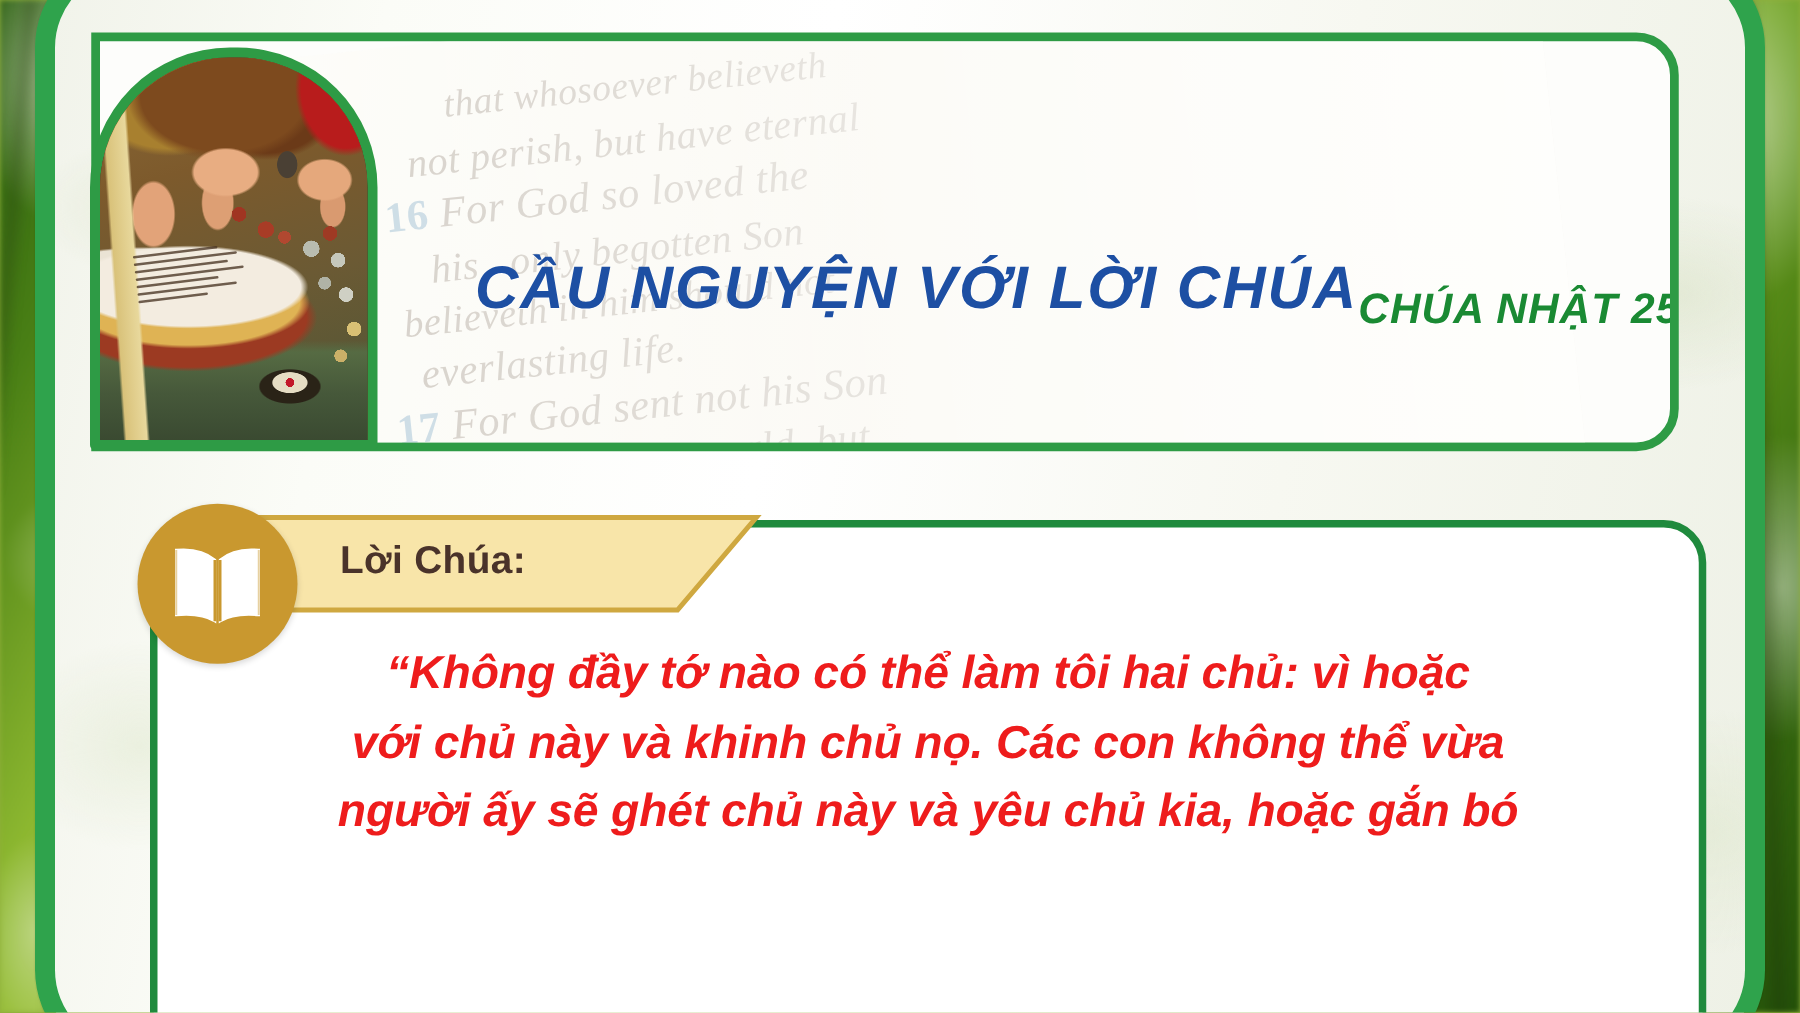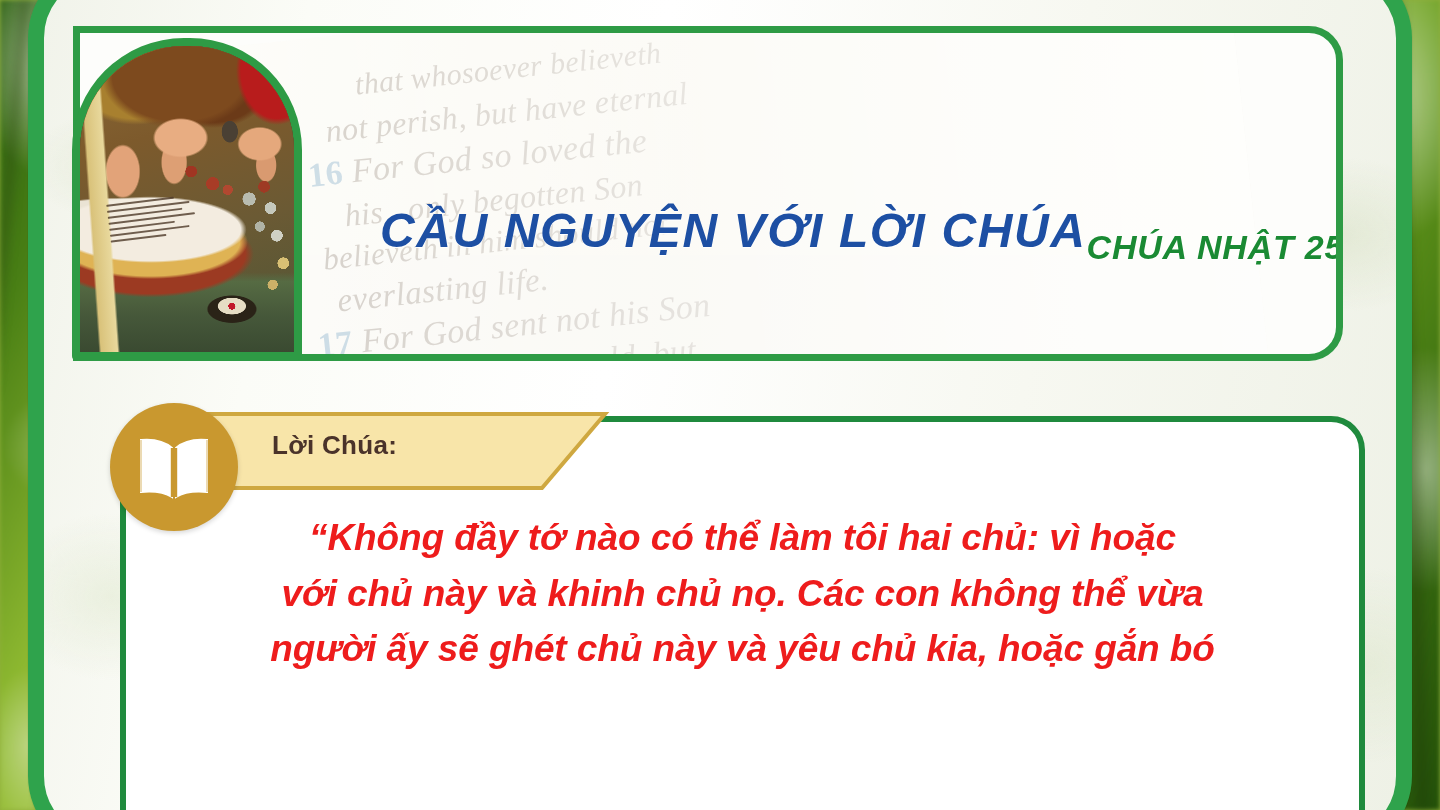--- a/index.html
+++ b/index.html
@@ -191,21 +191,21 @@
   #book-badge svg{ width:80px; height:66px; display:block; }
 
   
   #loichua-ribbon{
     position:absolute; left:150px; top:408px; width:470px; height:88px;
     z-index:6;
   }
   #loichua-ribbon svg{ position:absolute; inset:0; width:100%; height:100%; }
   #loichua-label{
     position:absolute; left:122px; top:22px;
-    font-size:26px; font-weight:bold; color:#4a332a;
+    font-size:31px; font-weight:bold; color:#4a332a;
     letter-spacing:.3px; white-space:nowrap;
   }
 
   
   #scripture-panel{
     position:absolute;
     left:88px; top:416px; width:1245px; height:454px;
     border:6px solid #1f8a3d;
     border-radius:34px;
     background:#ffffff;

